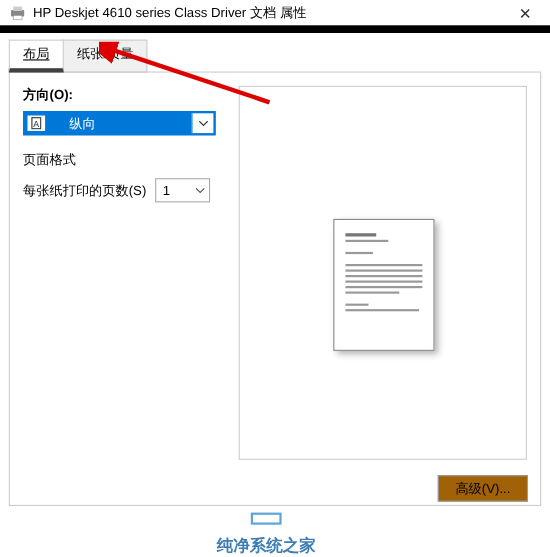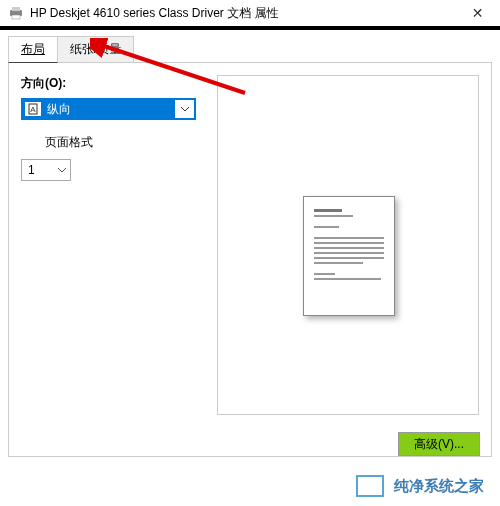--- a/index.html
+++ b/index.html
@@ -1,43 +1,43 @@
 <!DOCTYPE html>
 <html><head>
   <meta charset="utf-8">
   <style>
     * { box-sizing: border-box; margin: 0; padding: 0; font-family: "Microsoft YaHei", "Segoe UI", sans-serif; }
     body { width: 500px; height: 506px; background: #fff; position: relative; overflow: hidden; }
-    .titlebar { height: 30px; display: flex; align-items: center; padding: 0 8px; border-bottom: 4px solid #000000; }
+    .titlebar { height: 30px; display: flex; align-items: center; padding: 0 8px; border-bottom: 7px solid #000000; }
     .titlebar-icon { width: 16px; height: 16px; margin-right: 6px; }
     .title-text { font-size: 12px; color: #000; flex: 1; }
     .close-btn { width: 45px; height: 30px; display: flex; align-items: center; justify-content: center; font-size: 14px; color: #333; cursor: pointer; margin-right: -8px; }
     .tabs { display: flex; padding: 6px 8px 0 8px; }
     .tab { padding: 4px 12px; font-size: 12px; border: 1px solid #ccc; background: #fff; cursor: pointer; position: relative; }
-    .tab.active { border-bottom: 1px solid #404040; z-index: 2; text-decoration: underline; }
+    .tab.active { border-bottom: 4px solid #404040; z-index: 2; text-decoration: underline; }
     .tab:not(.active) { background: #f0f0f0; }
     .tab + .tab { margin-left: -1px; }
     .tab-content { border: 1px solid #ccc; margin: -1px 8px 8px 8px; padding: 12px; height: 395px; position: relative; }
     .left-col { width: 175px; float: left; }
     .field-label { font-size: 12px; margin-bottom: 6px; display: block; font-weight: bold; }
     .select-wrap { position: relative; width: 175px; height: 22px; border: 2px solid #0078d7; background: #0078d7; display: flex; align-items: center; margin-bottom: 14px; }
     .select-icon-box { width: 16px; height: 14px; background: #fff; margin-left: 2px; display: flex; align-items: center; justify-content: center; }
-    .select-text { color: #fff; font-size: 12px; padding-left: 6px; flex: 1; }
+    .select-text { color: #fff; font-size: 12px; padding-left: 22px; flex: 1; }
     .select-arrow { width: 20px; height: 100%; background: #fff; border-left: 1px solid #0078d7; display: flex; align-items: center; justify-content: center; }
-    .section-label { font-size: 12px; margin-bottom: 8px; margin-left: 24px; }
+    .section-label { font-size: 12px; margin-bottom: 8px; }
     .pages-row { display: flex; align-items: center; gap: 8px; }
     .pages-label { font-size: 12px; }
     .pages-select { width: 50px; height: 22px; border: 1px solid #aaa; font-size: 12px; display: flex; align-items: center; justify-content: space-between; padding: 0 4px 0 6px; cursor: pointer; }
     .preview-box { position: absolute; right: 12px; top: 12px; width: 262px; height: 340px; border: 1px solid #ccc; background: #fff; }
     .preview-page { position: absolute; left: 85px; top: 120px; width: 92px; height: 120px; background: #fff; border: 1px solid #888; box-shadow: 3px 3px 6px rgba(0,0,0,0.3); padding: 12px 10px; }
     .preview-line { height: 2px; background: #999; margin-bottom: 3px; }
     .preview-line.thick { height: 3px; background: #777; }
-    .advanced-btn { position: absolute; right: 20px; bottom: 50px; width: 82px; height: 24px; border: 1px solid #999; background: #84cc16; font-size: 12px; cursor: pointer; display: flex; align-items: center; justify-content: center; }
+    .advanced-btn { position: absolute; right: 20px; bottom: 50px; width: 82px; height: 24px; border: 1px solid #999; background: #a16207; font-size: 12px; cursor: pointer; display: flex; align-items: center; justify-content: center; }
     .arrow-pointer { position: absolute; top: 38px; left: 90px; z-index: 100; pointer-events: none; }
-    .watermark { position: absolute; bottom: 0; left: 0; right: 0; height: 40px; display: flex; align-items: center; justify-content: flex-end; padding-right: 16px; gap: 10px; }
+    .watermark { position: absolute; bottom: 0; left: 0; right: 0; height: 40px; display: flex; align-items: center; justify-content: flex-end; padding-right: 16px; gap: 10px; flex-direction: column; }
     .wm-box { width: 28px; height: 22px; border: 2px solid #5aa5d8; background: #fff; }
     .wm-text { text-align: right; }
     .wm-title { font-size: 15px; font-weight: bold; color: #3d7db3; }
     .wm-url { font-size: 10px; color: #888; }
   </style>
 </head>
 <body>
 
 <div class="titlebar">
   <span class="titlebar-icon">
@@ -69,20 +69,21 @@
       <span class="select-text">纵向</span>
       <span class="select-arrow">
         <svg width="8" height="5" viewBox="0 0 8 5">
             <path d="M0 0 L4 4 L8 0" fill="none" stroke="#333" stroke-width="1"></path>
           </svg>
       </span>
     </div>
 
     <div class="section-label">页面格式</div>
     <div class="pages-row">
+      <span class="pages-label">每张纸打印的页数(S)</span>
       <div class="pages-select">
         <span>1</span>
         <svg width="8" height="5" viewBox="0 0 8 5">
             <path d="M0 0 L4 4 L8 0" fill="none" stroke="#555" stroke-width="1"></path>
           </svg>
       </div>
     </div>
   </div>
 
   <div class="preview-box">

